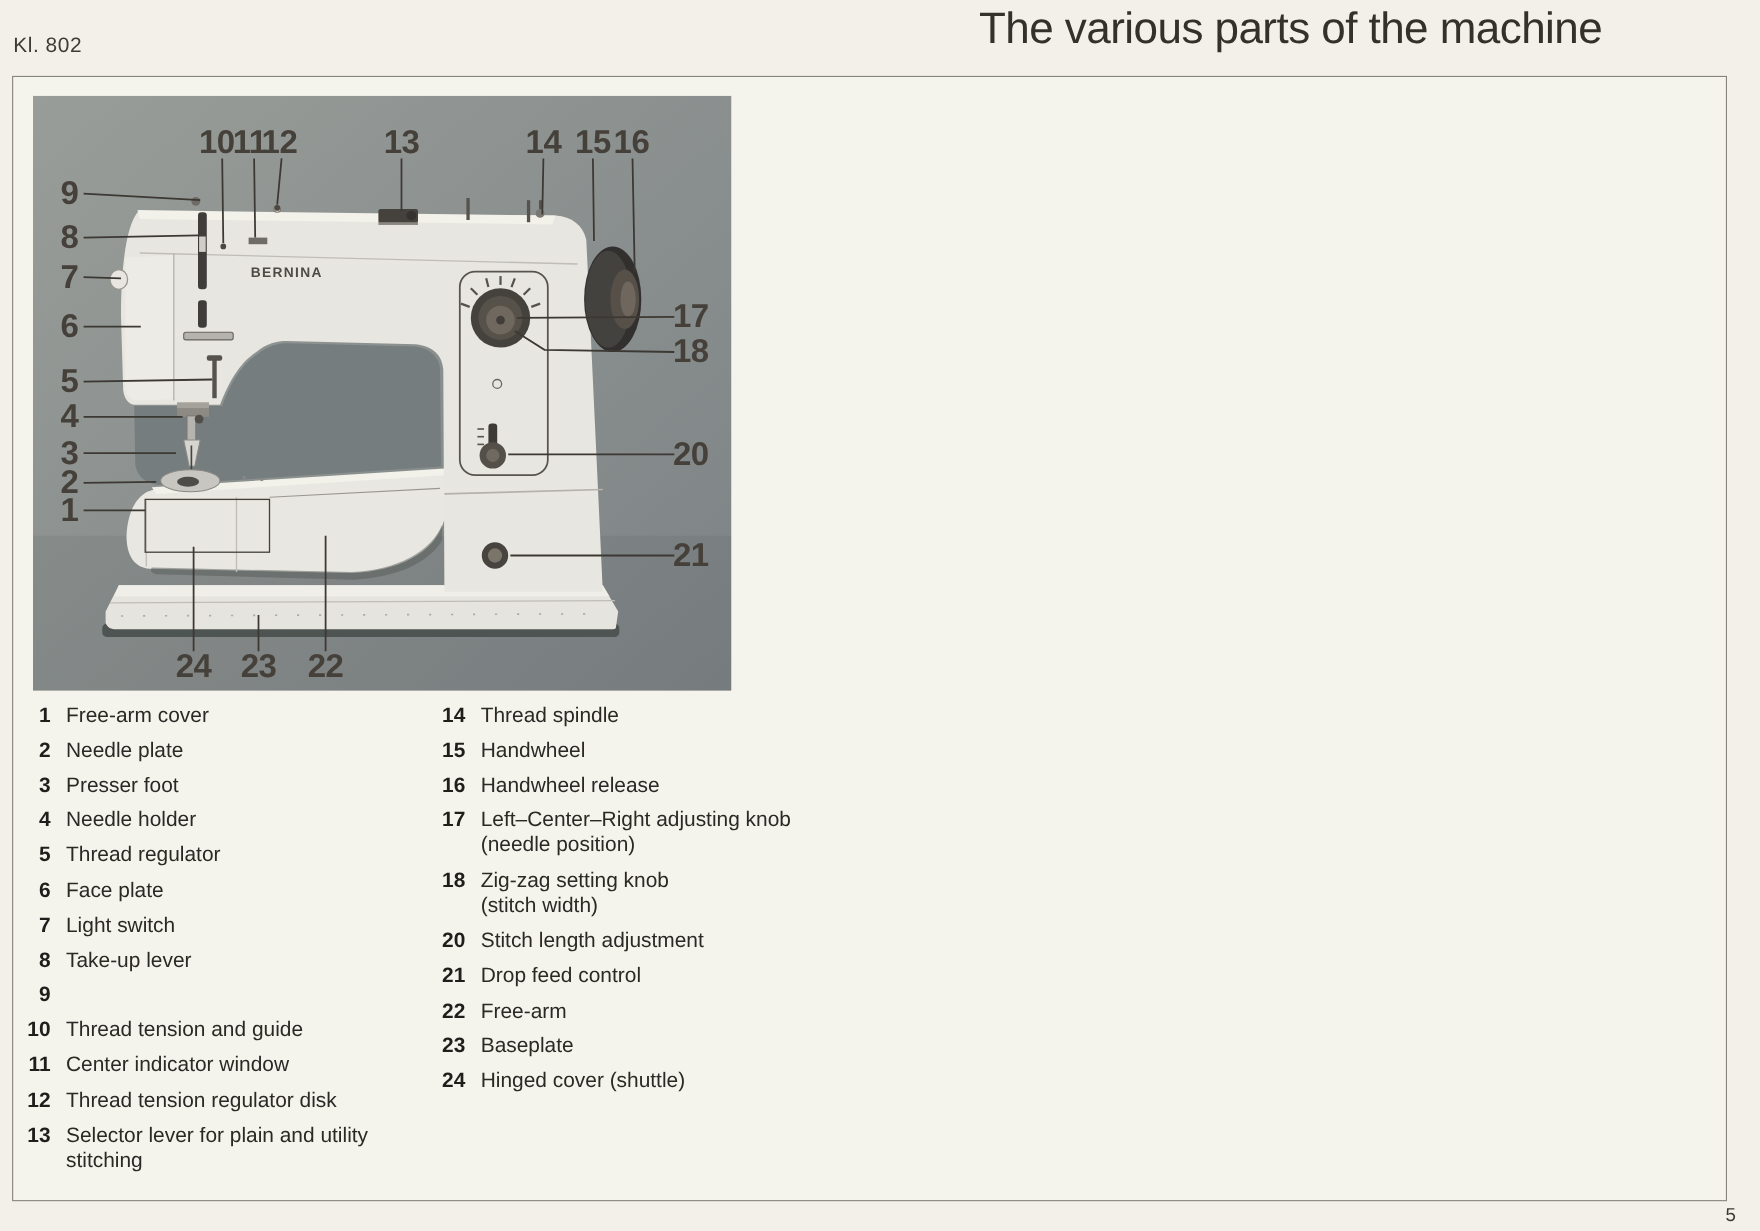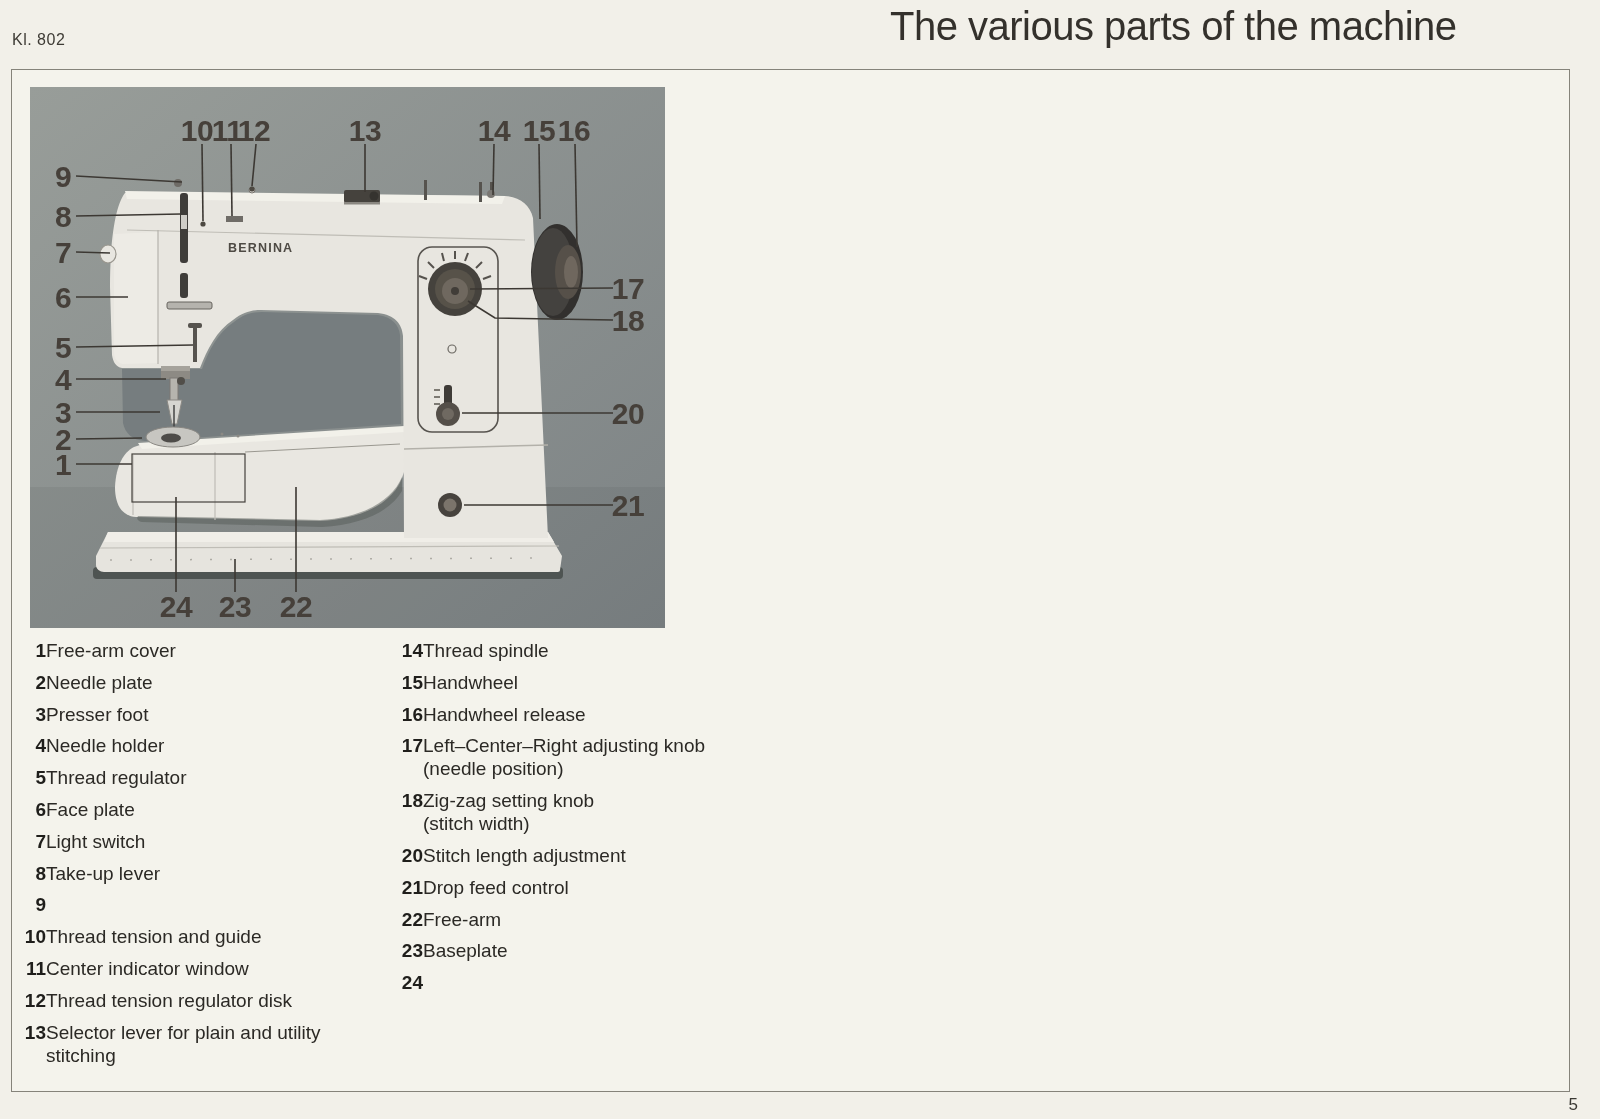--- a/index.html
+++ b/index.html
@@ -3,21 +3,21 @@
 <meta charset="utf-8">
 <style>
   html,body{margin:0;padding:0;background:#e8e6df;}
   #page{
     position:relative;width:1600px;height:1119px;overflow:hidden;
     background:#f2f0e9;
     font-family:"Liberation Sans", sans-serif;
     color:#2e2c28;
   }
   .model-label{
-    position:absolute;left:12px;top:31px;font-size:16px;color:#3e3b35;letter-spacing:.5px;
+    position:absolute;left:12px;top:31px;font-size:19px;color:#3e3b35;letter-spacing:.5px;
   }
   .page-title{
     position:absolute;left:890px;top:4px;width:677px;text-align:left;
     font-size:40px;font-weight:400;color:#34312c;letter-spacing:-.5px;white-space:nowrap;
   }
   .content-box{
     position:absolute;left:11px;top:69px;width:1557px;height:1021px;
     border:1px solid #85837a;background:#f4f3ec;
   }
   .photo{
@@ -28,21 +28,21 @@
     font-size:17px;color:#3b3934;
   }
   
   .parts-list{position:absolute;font-size:19px;line-height:23px;color:#2b2925;}
   .parts-left{left:16px;top:639px;width:372px;}
   .parts-right{left:396px;top:639px;width:380px;}
   .prow{display:flex;align-items:flex-start;margin-bottom:8.8px;}
   .pnum{font-weight:700;text-align:right;color:#1f1e1b;flex:none;}
   .parts-left .pnum{width:30px;}
   .parts-right .pnum{width:27px;}
-  .plabel{white-space:pre-line;width:330px;}
+  .plabel{margin-left:14px;white-space:pre-line;width:330px;}
   
   .leader{fill:none;stroke:#3c3833;stroke-width:1.6;}
   .leaderdot{fill:#4c4841;}
   .callout-num{
     font-family:"Liberation Sans", sans-serif;font-weight:700;font-size:30px;
     fill:#46403a;text-anchor:middle;dominant-baseline:central;letter-spacing:-.5px;
   }
   .brand-text{
     font-family:"Liberation Sans", sans-serif;font-weight:700;font-size:12.5px;
     fill:#4e4a44;letter-spacing:1.2px;
@@ -330,17 +330,18 @@
       <div class="prow">
         <span class="pnum">22</span>
         <span class="plabel">Free-arm</span>
       </div>
       <div class="prow">
         <span class="pnum">23</span>
         <span class="plabel">Baseplate</span>
       </div>
       <div class="prow">
         <span class="pnum">24</span>
+        <span class="plabel">Hinged cover (shuttle)</span>
       </div>
     </div>
 
   <div class="page-number">5</div>
 </div>
 
 </body></html>

